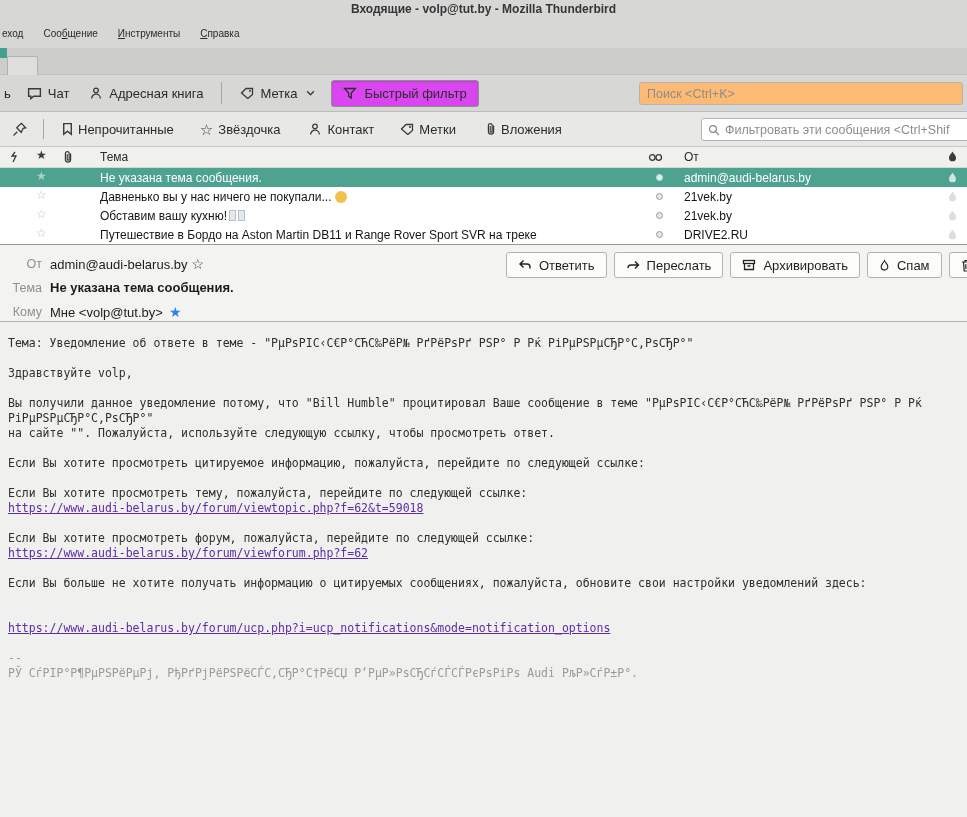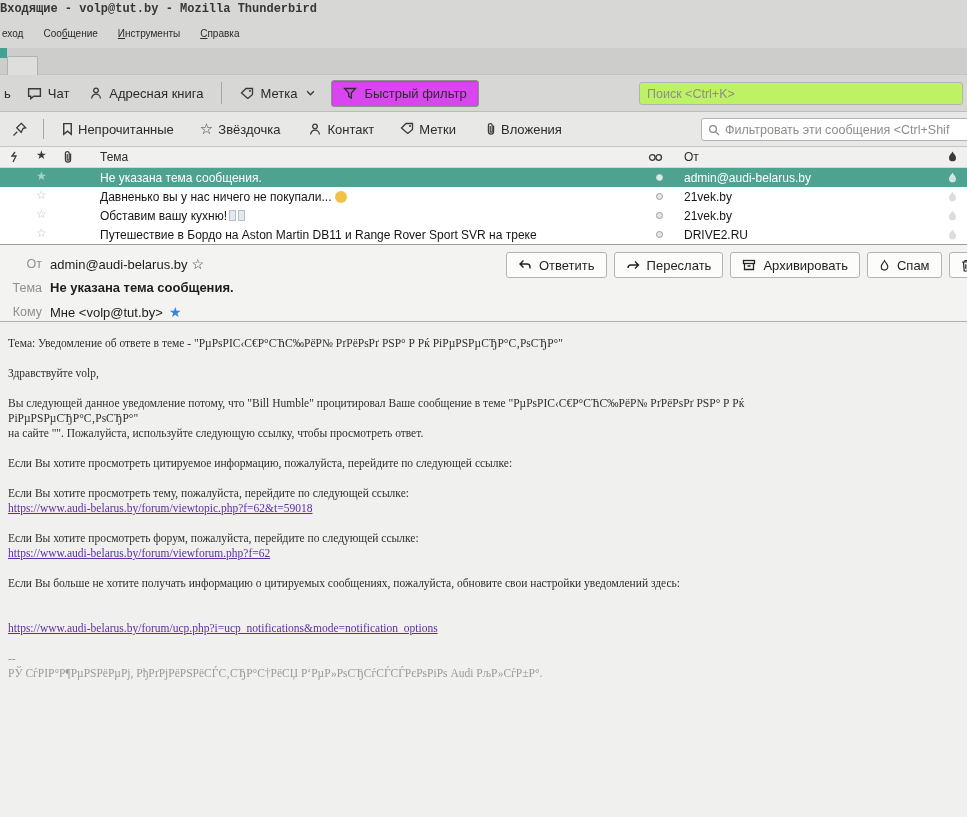--- a/index.html
+++ b/index.html
@@ -1,22 +1,22 @@
 <!DOCTYPE html>
 <html style="--accent: #4da290; --link: #5e2ca5; --star-blue: #2f86e8;"><head>
 <meta charset="utf-8">
 <style>
   * { box-sizing: border-box; margin: 0; padding: 0; }
   html,body { width:967px; height:817px; overflow:hidden; }
   body { font-family:"Liberation Sans",sans-serif; background:#fff; color:#222; }
   .window { position:relative; width:967px; height:817px; background:#d7d7d6; }
 
   
-  .titlebar { height:18px; background:#d7d7d6; text-align:left; font-size:12px; font-weight:bold;
-              color:#363636; line-height:19px;font-family:Liberation Mono, monospace; }
+  .titlebar { height:18px; background:#d7d7d6; text-align:center; font-size:12px; font-weight:bold;
+              color:#363636; line-height:19px; }
 
   
   .menubar { height:30px; background:#d7d7d6; display:flex; align-items:center; gap:20px;
              padding-left:2px; font-size:10px; color:#2b2b2b; }
   .menu-item { cursor:default; }
 
   
   .tabstrip { position:relative; height:27px; background:#cdcdcc; border-bottom:1px solid #c2c2c0; }
   .tab-fragment { position:absolute; left:0; top:0; width:7px; height:10px; background:#43a28f; }
   .tab-stub { position:absolute; left:7px; top:8px; width:31px; height:19px; background:#dededd;
@@ -26,31 +26,31 @@
   .toolbar { position:relative; height:37px; background:#d7d7d6; border-bottom:1px solid #bcbcba;
              display:flex; align-items:center; font-size:13px; color:#2b2b2b; }
   .tfrag { margin-left:4px; }
   .tbtn { display:flex; align-items:center; gap:6px; padding:4px 6px; cursor:default; }
   .tbtn.chat { margin-left:10px; }
   .tbtn.abook { margin-left:8px; }
   .vsep { width:1px; height:22px; background:#a7a7a5; margin:0 12px; }
   .qf-btn { display:flex; align-items:center; gap:7px; margin-left:10px; padding:5px 11px;
             background:#d946ef; border:1px solid #8f8f8d; border-radius:3px;
             box-shadow:inset 0 1px 2px rgba(0,0,0,.14); }
-  .search-input { position:absolute; right:4px; top:7px; width:324px; height:23px; background:#bef264;
+  .search-input { position:absolute; right:4px; top:7px; width:324px; height:23px; background:#fdba74;
                   border:1px solid #b3b3b1; border-radius:3px; font-size:12.5px; padding:0 7px;
                   font-family:"Liberation Sans",sans-serif; color:#444; }
   input::placeholder { color:#8d8d8b; opacity:1; }
 
   
   .filterbar { position:relative; height:35px; background:#e8e8e6; border-bottom:1px solid #c6c6c4;
                display:flex; align-items:center; font-size:13px; color:#2b2b2b; }
   .pin { margin-left:12px; }
   .fsep { width:1px; height:20px; background:#a7a7a5; margin-left:16px; }
-  .ftoggle { display:flex; gap:5px; cursor:default; }
+  .ftoggle { display:flex; align-items:center; gap:5px; cursor:default; }
   .ft-unread { margin-left:18px; } .ft-star { margin-left:26px; } .ft-contact { margin-left:28px; }
   .ft-tags { margin-left:26px; } .ft-attach { margin-left:30px; }
   .filter-box { position:absolute; left:701px; top:6px; width:300px; height:23px; background:#fff;
                 border:1px solid #b3b3b1; border-radius:3px; display:flex; align-items:center; padding:0 6px; }
   .filter-box input { border:none; outline:none; flex:1; font-size:12.5px; margin-left:5px;
                       font-family:"Liberation Sans",sans-serif; color:#444; background:transparent; }
 
   
   .listheader { position:relative; height:21px; background:#f0f0ee; border-bottom:1px solid #d6d6d4;
                 font-size:12px; color:#2b2b2b; }
@@ -81,21 +81,21 @@
   .row-to    .hlabel { top:60px; } .row-to    .hval { top:59px; }
   .from-star { color:#3a3a3a; font-size:14px; margin-left:4px; }
   .to-star { color:var(--star-blue,#2f86e8); font-size:14px; margin-left:6px; }
   .actions { position:absolute; top:7px; left:506px; display:flex; gap:7px; }
   .abtn { display:flex; align-items:center; gap:7px; height:26px; padding:0 11px; background:#fcfcfb;
           border:1px solid #b3b3b1; border-radius:3px; font-size:13px; color:#1f1f1f; white-space:nowrap; }
 
   
   .msgbody { height:495px; background:#f0f0ee; font-family:"DejaVu Sans Mono",monospace;
              font-size:11.5px; color:#2f2f2f; padding:14px 0 0 8px; letter-spacing:0; }
-  .line { height:15px; line-height:15px; white-space:pre;font-family:Liberation Serif, serif; }
+  .line { height:15px; line-height:15px; white-space:pre; }
   .line .lnk { color:var(--link,#5e2ca5); text-decoration:underline; cursor:pointer; }
   .line.sig { color:#9a9a98; }
 
   svg { display:block; }
 </style>
 </head>
 <body>
 
 <div class="window">
 
@@ -340,21 +340,21 @@
           </span>
         </span>
     </div>
   </div>
 
   <div class="msgbody">
       <div class="line">Тема: Уведомление об ответе в теме - "РµРѕРІС‹С€Р°СЋС‰РёР№ РґРёРѕРґ РЅР° Р Рќ РіРµРЅРµСЂР°С‚РѕСЂР°"</div>
       <div class="line">&nbsp;</div>
       <div class="line">Здравствуйте volp,</div>
       <div class="line">&nbsp;</div>
-      <div class="line">Вы следующей данное уведомление потому, что "Bill Humble" процитировал Ваше сообщение в теме "РµРѕРІС‹С€Р°СЋС‰РёР№ РґРёРѕРґ РЅР° Р Рќ</div>
+      <div class="line">Вы получили данное уведомление потому, что "Bill Humble" процитировал Ваше сообщение в теме "РµРѕРІС‹С€Р°СЋС‰РёР№ РґРёРѕРґ РЅР° Р Рќ</div>
       <div class="line">РіРµРЅРµСЂР°С‚РѕСЂР°"</div>
       <div class="line">на сайте "". Пожалуйста, используйте следующую ссылку, чтобы просмотреть ответ.</div>
       <div class="line">&nbsp;</div>
       <div class="line">Если Вы хотите просмотреть цитируемое информацию, пожалуйста, перейдите по следующей ссылке:</div>
       <div class="line">&nbsp;</div>
       <div class="line">Если Вы хотите просмотреть тему, пожалуйста, перейдите по следующей ссылке:</div>
       <div class="line"><span class="lnk">https://www.audi-belarus.by/forum/viewtopic.php?f=62&amp;t=59018</span></div>
       <div class="line">&nbsp;</div>
       <div class="line">Если Вы хотите просмотреть форум, пожалуйста, перейдите по следующей ссылке:</div>
       <div class="line"><span class="lnk">https://www.audi-belarus.by/forum/viewforum.php?f=62</span></div>

